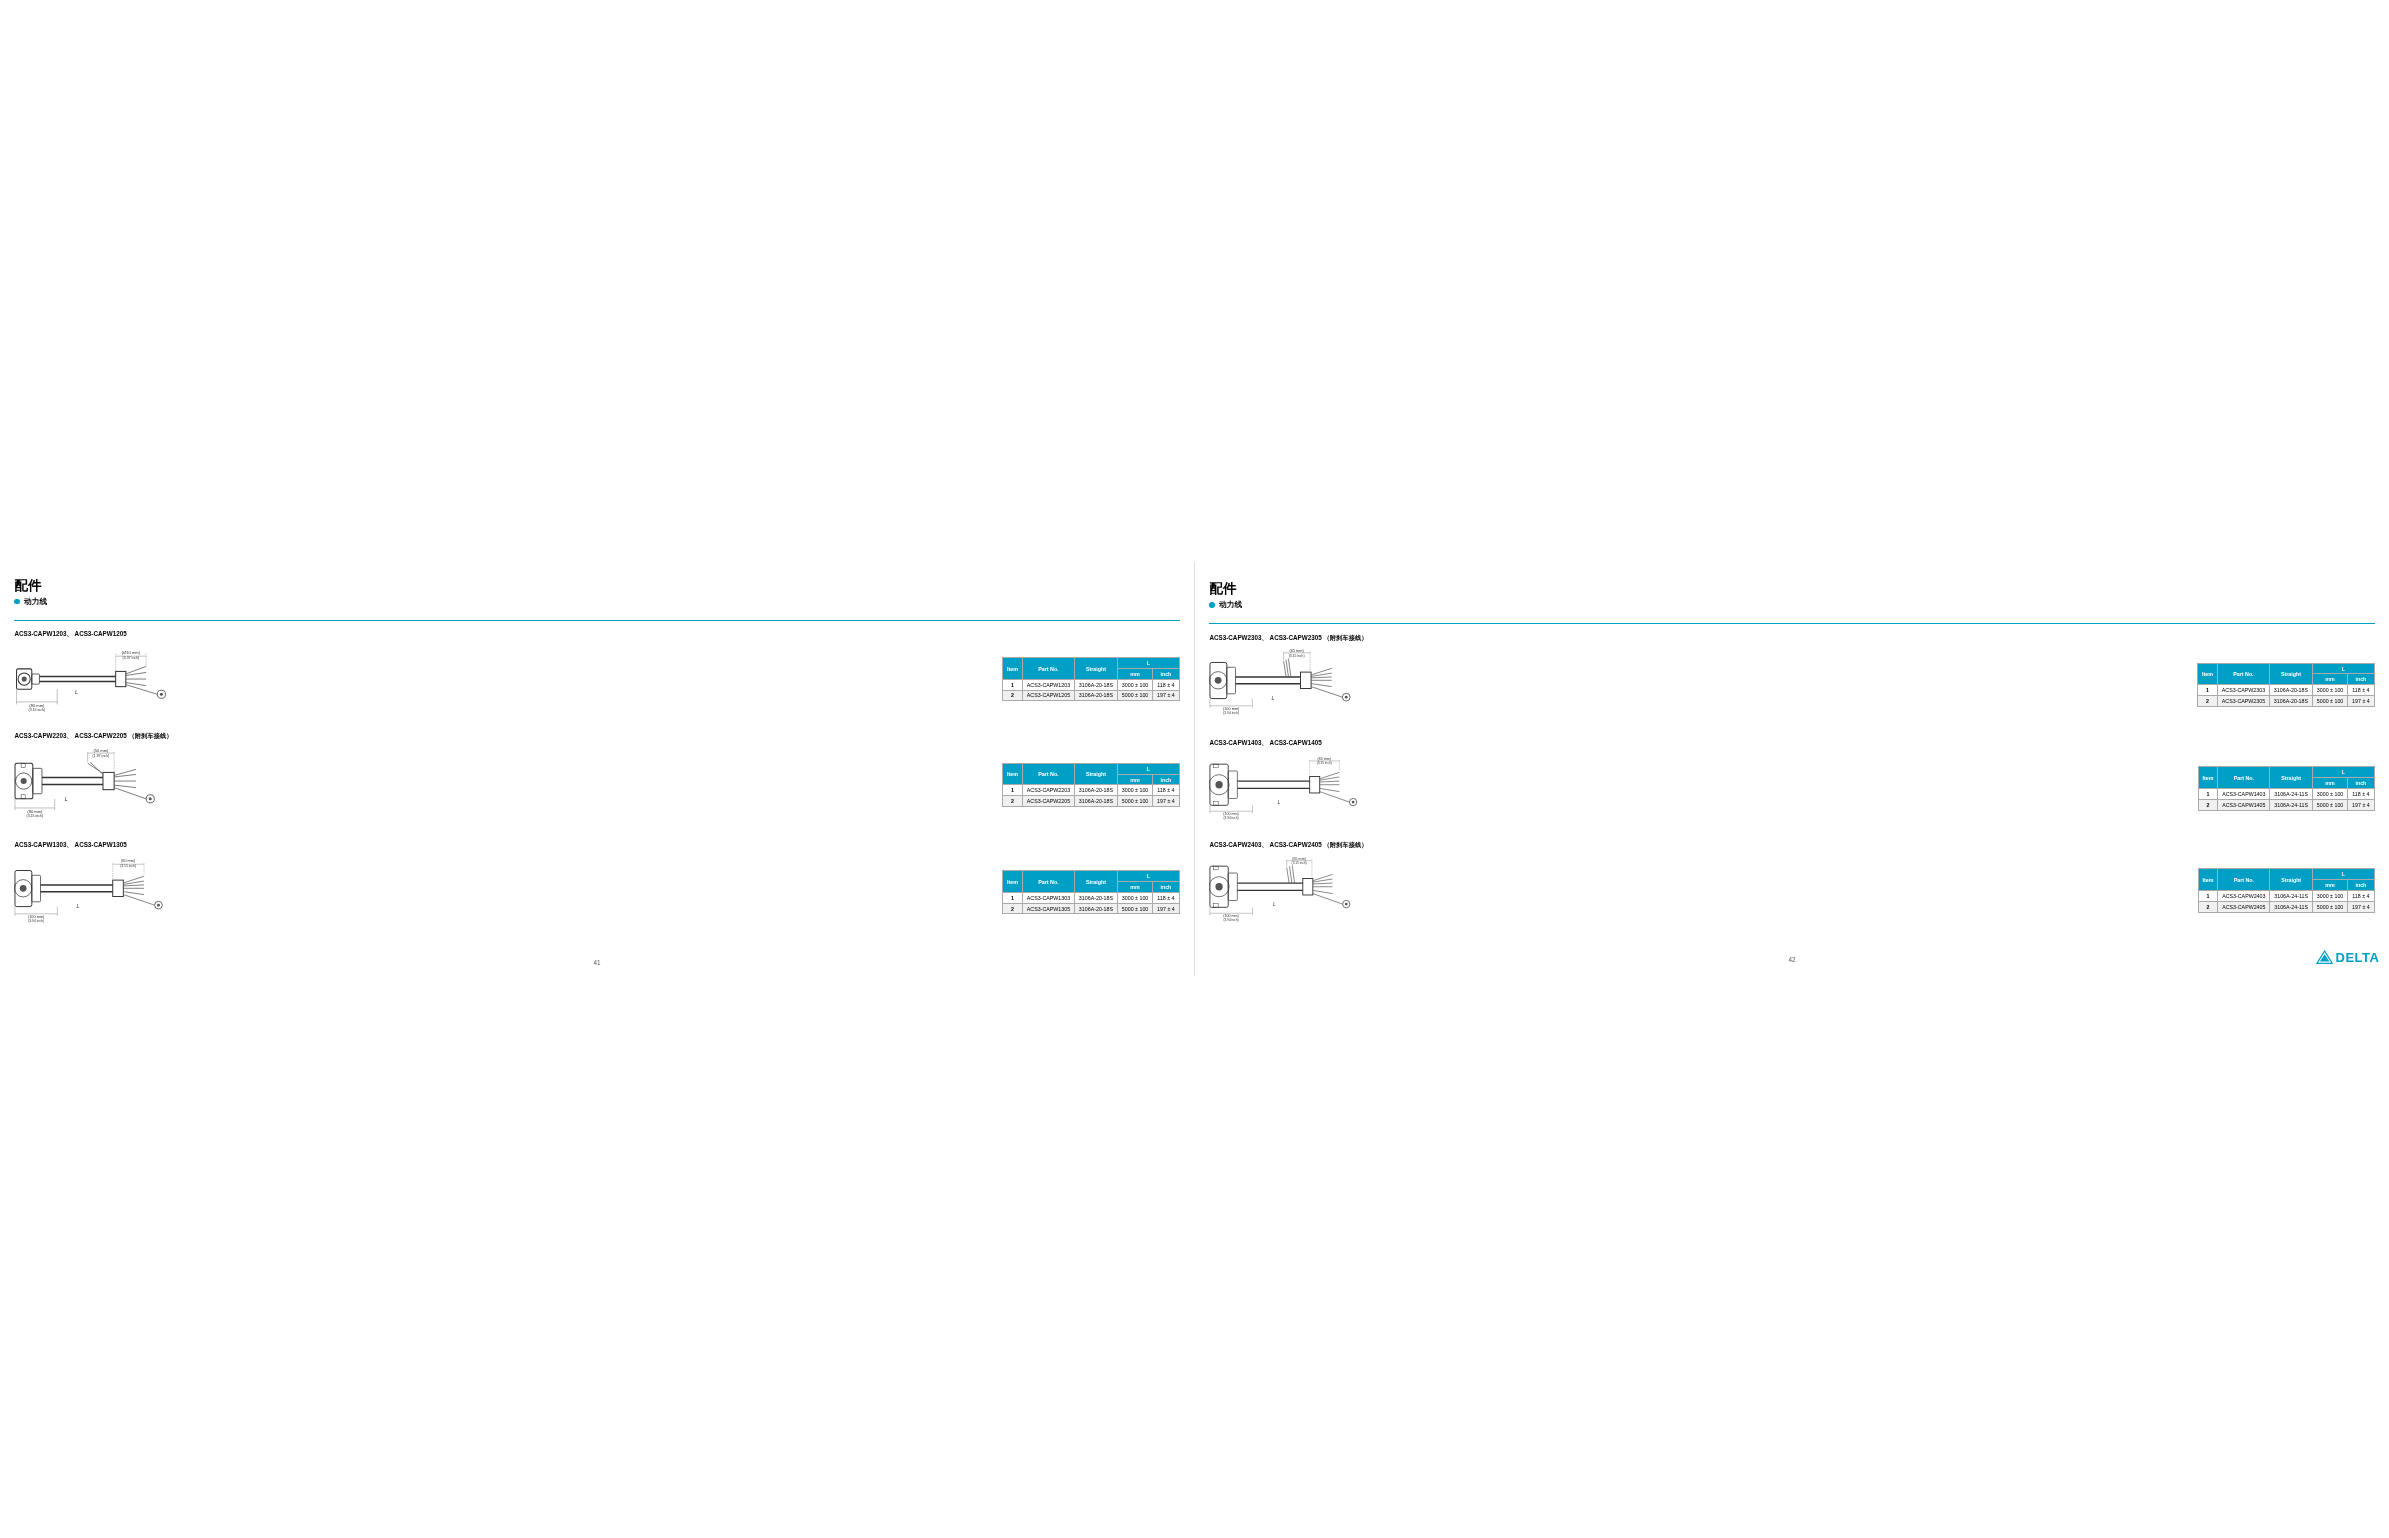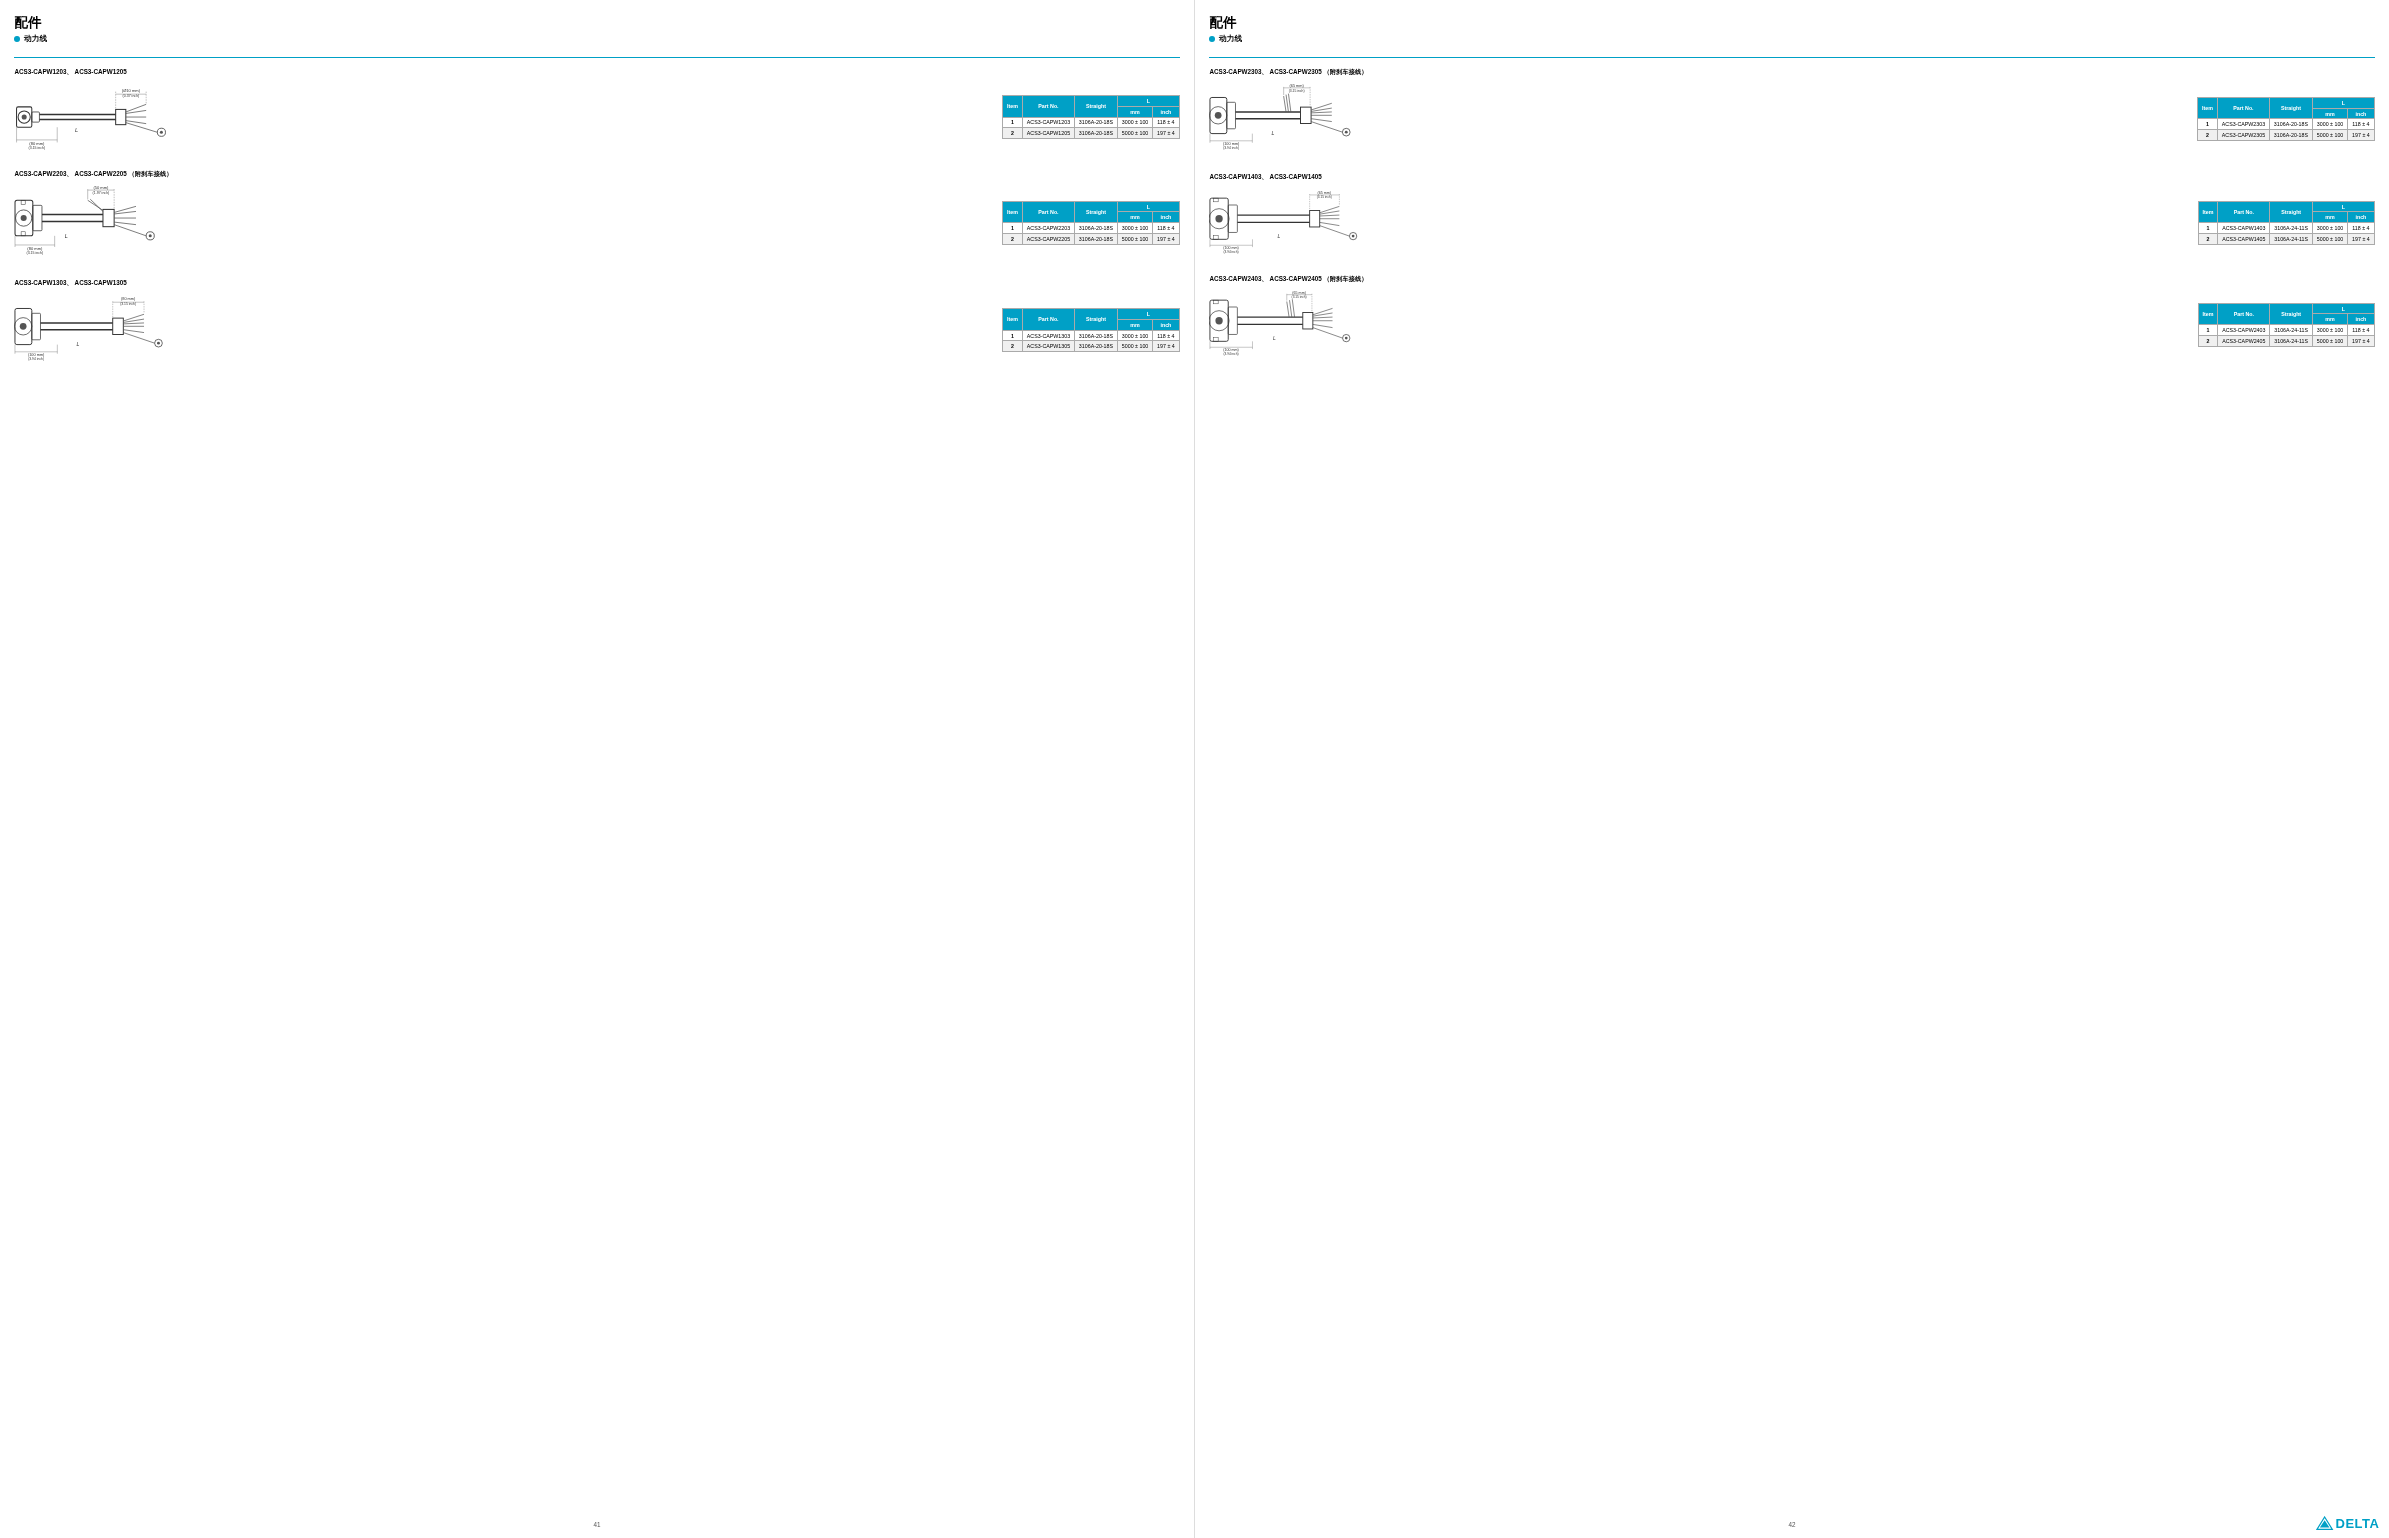--- a/index.html
+++ b/index.html
@@ -6,20 +6,21 @@
     body {
       font-family: Arial, sans-serif;
       background: #fff;
       color: #000;
       font-size: 5.8px;
     }
     .page-container {
       display: flex;
       width: 100%;
       min-height: 100vh;
+      align-items: center;
     }
     .page-half {
       flex: 1;
       padding: 14.4px 14.4px 29px 14.4px;
       border-right: 0.5px solid #ddd;
       position: relative;
     }
     .page-half:last-child {
       border-right: none;
     }

